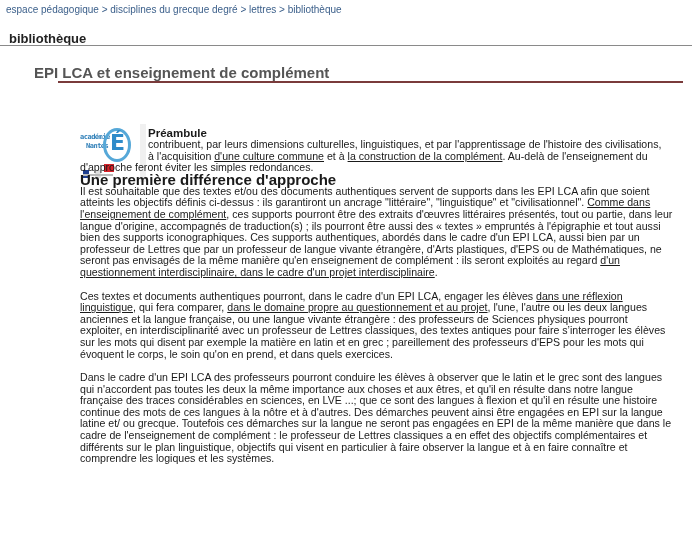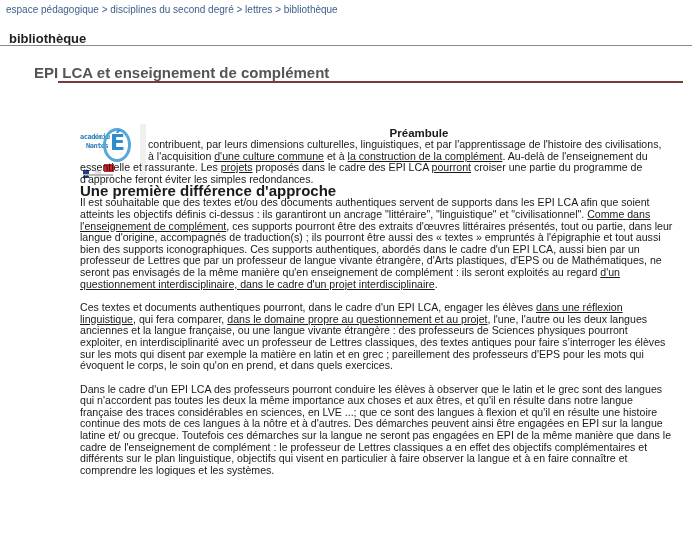--- a/index.html
+++ b/index.html
@@ -15,32 +15,32 @@
     .logo .acad { position: absolute; left: 2px; top: 9px; font-size: 7px; color: #2f7fb8; font-weight: bold; letter-spacing: -0.5px; line-height: 9px; font-family: "DejaVu Sans Mono", monospace; }
     .logo .ecircle { position: absolute; left: 25px; top: 4px; width: 22px; height: 28px; border: 3px solid #56a8d8; border-radius: 50%; }
     .logo .eletter { position: absolute; left: 32px; top: 6px; font-size: 22px; font-weight: bold; color: #2f8bc9; font-family: "DejaVu Sans", sans-serif; }
     .logo .flag { position: absolute; left: 5px; top: 40px; width: 18px; height: 8px; }
     .logo .flag span { display: inline-block; width: 6px; height: 8px; }
     .logo .flag2 { position: absolute; left: 26px; top: 40px; width: 10px; height: 8px; background: #d8232a; }
     .logo .rf { position: absolute; left: 5px; top: 50px; width: 30px; height: 2px; background: #bbb; }
     .content { position: absolute; left: 80px; top: 127px; width: 610px; font-size: 10.6px; line-height: 11.6px; color: #1a1a1a; }
     .content p { margin: 0; }
     .indent-block { margin-left: 68px; }
-    .preambule-title { font-weight: bold; font-size: 11.5px; line-height: 12px; text-align: center; }
+    .preambule-title { font-weight: bold; font-size: 11.5px; line-height: 12px; }
     .heading2 { font-weight: bold; font-size: 15px; margin-top: 12px; line-height: 12px; }
     .para { margin-top: 12px !important; }
     u { text-decoration: underline; }
   </style>
 </head>
 <body>
 
 <div class="breadcrumb">
   <a href="#">espace pédagogique</a>
   <span class="sep">&gt;</span>
-  <a href="#">disciplines du second degré</a>
+  <a href="#">disciplines du grecque degré</a>
   <span class="sep">&gt;</span>
   <a href="#">lettres</a>
   <span class="sep">&gt;</span>
   <a href="#">bibliothèque</a>
 </div>
 
 <div class="section-title">bibliothèque</div>
 <div class="section-rule"></div>
 
 <div class="page-title">EPI LCA et enseignement de complément</div>
@@ -54,21 +54,20 @@
   <div class="flag2"></div>
   <div class="rf"></div>
 </div>
 
 <div class="content">
   <div class="indent-block">
     <p class="preambule-title">Préambule</p>
     <p>contribuent, par leurs dimensions culturelles, linguistiques, et par l'apprentissage de l'histoire des civilisations,</p>
     <p><span>à l'acquisition </span><u>d'une culture commune</u><span> et à </span><u>la construction de la complément</u><span>. Au-delà de l'enseignement du</span></p>
   </div>
-  <p><span>essentielle et rassurante. Les </span><u>projets</u><span> proposés dans le cadre des EPI LCA </span><u>pourront</u><span> croiser une partie du programme de</span></p>
   <p>d'approche feront éviter les simples redondances.</p>
 
   <p class="heading2">Une première différence d'approche</p>
   <p style="width:598px"><span>Il est souhaitable que des textes et/ou des documents authentiques servent de supports dans les  EPI LCA afin que soient atteints les objectifs définis ci-dessus : ils garantiront un ancrage "littéraire", "linguistique" et "civilisationnel". </span><u>Comme dans l'enseignement de complément</u><span>, ces supports pourront être des extraits d'œuvres littéraires présentés, tout ou partie, dans leur langue d'origine, accompagnés de traduction(s) ; ils pourront être aussi des « textes » empruntés à l'épigraphie et tout aussi bien des supports iconographiques. Ces supports authentiques, abordés dans le cadre d'un EPI LCA,  aussi bien par un professeur de Lettres que par un professeur de langue vivante étrangère, d'Arts plastiques, d'EPS ou de Mathématiques, ne seront pas envisagés de la même manière qu'en enseignement de complément : ils seront exploités au regard </span><u>d'un questionnement interdisciplinaire, dans le cadre d'un projet interdisciplinaire</u><span>.</span></p>
 
   <p class="para" style="width:590px"><span>Ces textes et documents authentiques pourront, dans le cadre d'un EPI LCA, engager les élèves </span><u>dans une réflexion linguistique</u><span>, qui fera comparer, </span><u>dans le  domaine propre au questionnement et au projet</u><span>, l'une, l'autre ou les deux langues anciennes et la langue française, ou une langue vivante étrangère : des professeurs de Sciences physiques pourront exploiter, en interdisciplinarité avec un professeur de Lettres classiques, des textes antiques pour faire s’interroger les élèves sur les mots qui disent par exemple la matière en latin et en grec ; pareillement des professeurs d'EPS pour les mots qui évoquent le corps, le soin qu'on en prend, et dans quels  exercices.</span></p>
 
   <p class="para" style="width:598px">Dans le cadre d'un EPI LCA des professeurs pourront conduire les élèves à observer que le latin et le grec sont des langues qui n'accordent pas toutes les deux la même importance aux choses et aux êtres, et qu'il en résulte dans notre langue française des traces considérables en sciences, en LVE ...; que ce sont des langues à flexion et qu'il en résulte une histoire continue des mots de ces langues à la nôtre et à d'autres. Des démarches peuvent ainsi être engagées en EPI sur la langue latine et/ ou grecque. Toutefois ces démarches sur la langue ne seront pas engagées en EPI de la même manière que dans le cadre de l'enseignement de complément : le professeur de Lettres classiques a en effet des objectifs complémentaires et différents sur le plan linguistique, objectifs qui visent en particulier à faire observer la langue et à en faire connaître et comprendre les logiques et les systèmes.</p>
 </div>
 

